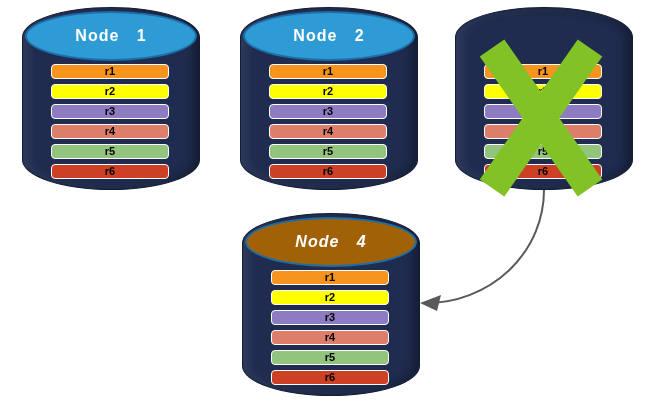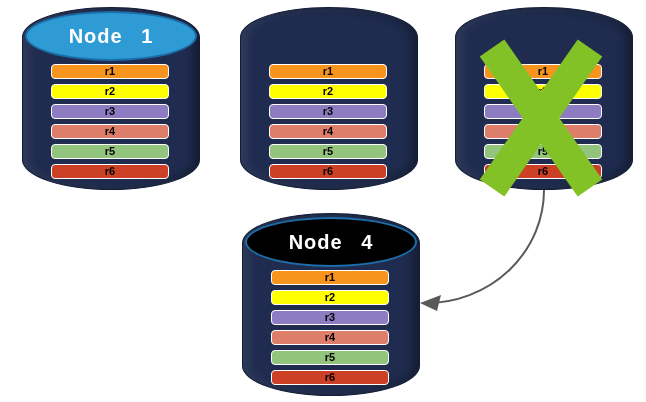--- a/index.html
+++ b/index.html
@@ -36,21 +36,21 @@
     height: 50px;
     border-radius: 50%;
     border: 2px solid #1c6da8;
     box-sizing: border-box;
     display: flex;
     align-items: center;
     justify-content: center;
   }
   .node-title {
     color: #ffffff;
-    font-size: 20px;
+    font-size: 16px;
     font-weight: bold;
     letter-spacing: 1px;
     word-spacing: 12px;
     white-space: pre;
   }
   .records {
     position: absolute;
     top: 57px;
     left: 29px;
     width: 118px;
@@ -91,20 +91,23 @@
       <div class="bar" style="background-color: rgb(255, 255, 0);">r2</div>
       <div class="bar" style="background-color: rgb(142, 124, 195);">r3</div>
       <div class="bar" style="background-color: rgb(221, 126, 107);">r4</div>
       <div class="bar" style="background-color: rgb(147, 196, 125);">r5</div>
       <div class="bar" style="background-color: rgb(204, 65, 37);">r6</div>
     </div>
   </div>
 
   <div class="node" style="left:240px; top:7px;">
     <div class="cyl-body" style="background-color: rgb(31, 44, 79);"></div>
+    <div class="cyl-top" style="background-color: rgb(46, 155, 213);">
+      <span class="node-title">Node 2</span>
+    </div>
     <div class="records">
       <div class="bar" style="background-color: rgb(247, 148, 30);">r1</div>
       <div class="bar" style="background-color: rgb(255, 255, 0);">r2</div>
       <div class="bar" style="background-color: rgb(142, 124, 195);">r3</div>
       <div class="bar" style="background-color: rgb(221, 126, 107);">r4</div>
       <div class="bar" style="background-color: rgb(147, 196, 125);">r5</div>
       <div class="bar" style="background-color: rgb(204, 65, 37);">r6</div>
     </div>
   </div>
 
@@ -115,21 +118,21 @@
       <div class="bar" style="background-color: rgb(255, 255, 0);">r2</div>
       <div class="bar" style="background-color: rgb(142, 124, 195);">r3</div>
       <div class="bar" style="background-color: rgb(221, 126, 107);">r4</div>
       <div class="bar" style="background-color: rgb(147, 196, 125);">r5</div>
       <div class="bar" style="background-color: rgb(204, 65, 37);">r6</div>
     </div>
   </div>
 
   <div class="node" style="left:242px; top:213px;">
     <div class="cyl-body" style="background-color: rgb(31, 44, 79);"></div>
-    <div class="cyl-top" style="background-color: #000000;">
+    <div class="cyl-top" style="background-color: #a16207; font-style: italic;">
       <span class="node-title">Node 4</span>
     </div>
     <div class="records">
       <div class="bar" style="background-color: rgb(247, 148, 30);">r1</div>
       <div class="bar" style="background-color: rgb(255, 255, 0);">r2</div>
       <div class="bar" style="background-color: rgb(142, 124, 195);">r3</div>
       <div class="bar" style="background-color: rgb(221, 126, 107);">r4</div>
       <div class="bar" style="background-color: rgb(147, 196, 125);">r5</div>
       <div class="bar" style="background-color: rgb(204, 65, 37);">r6</div>
     </div>

